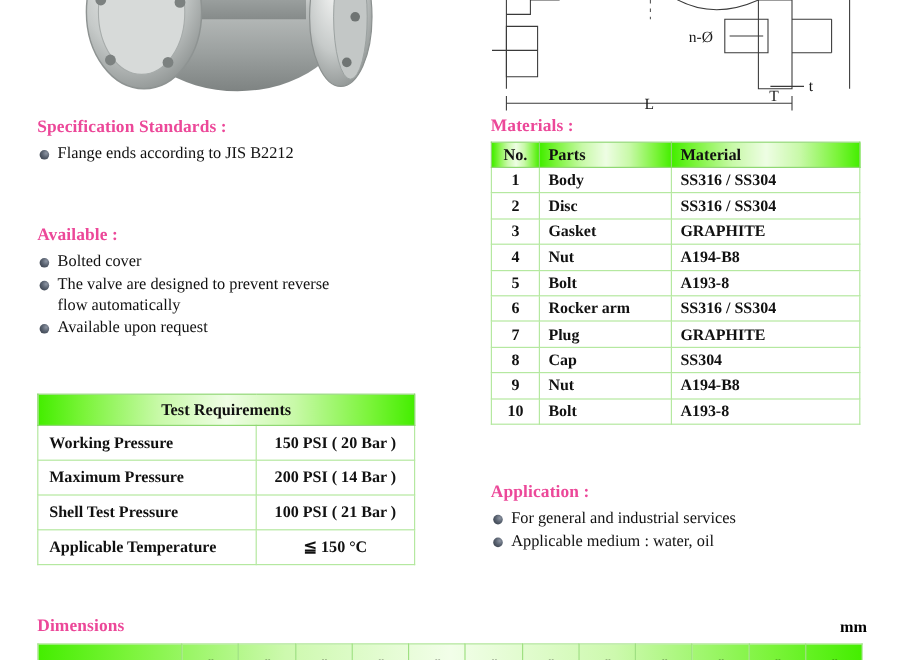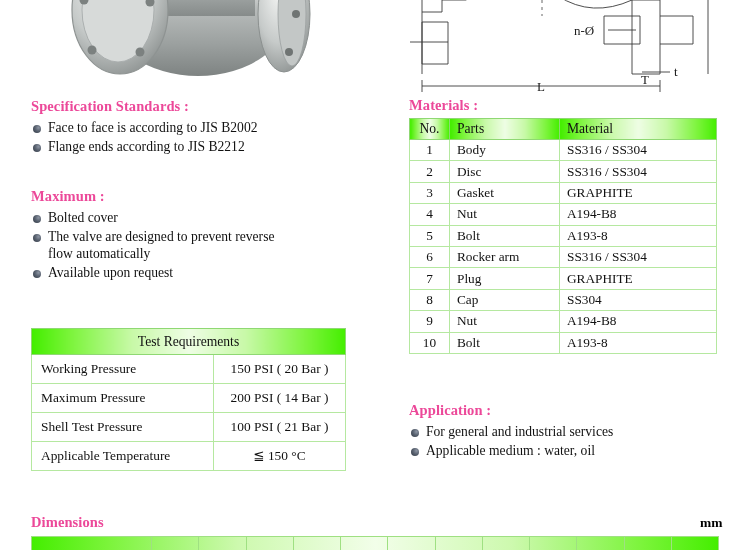--- a/index.html
+++ b/index.html
@@ -56,21 +56,21 @@
 
   
   .gtable {
     border-collapse: collapse;
     font-size: 13.3px;
     color: #111;
   }
   .gtable td, .gtable th {
     border: 1px solid #b5e8a0;
     padding: 2px 7px;
-    font-weight: normal;
+    font-weight: bold;
     background: #fff;
     white-space: nowrap;
   }
   .ghead {
     background: linear-gradient(to right,
       #44ee00 0%, #7bf43a 12%, #c8f9a8 32%, #eefde4 50%,
       #c8f9a8 68%, #7bf43a 88%, #44ee00 100%) !important;
     font-size: 13.6px;
     border-color: #8fd873 !important;
     text-align: left;
@@ -210,27 +210,26 @@
       <text x="166" y="131">n-Ø</text>
       <text x="129" y="187">L</text>
       <text x="266" y="172">t</text>
       <text x="233" y="180">T</text>
     </g>
   </svg>
 
   <div class="sec-abs" style="left:31px; top:98px; width:360px;">
     <div class="sec-head">Specification Standards :</div>
     <ul class="bullet-list" style="margin-top:4px;">
-      <li>Face to face is according to JIS B2002</li>
       <li>Flange ends according to JIS B2212</li>
     </ul>
   </div>
 
   <div class="sec-abs" style="left:31px; top:188px; width:360px;">
-    <div class="sec-head">Maximum :</div>
+    <div class="sec-head">Available :</div>
     <ul class="bullet-list" style="margin-top:4px;">
       <li>Bolted cover</li>
       <li>The valve are designed to prevent reverse</li>
     </ul>
     <div class="cont">flow automatically</div>
     <ul class="bullet-list">
       <li>Available upon request</li>
     </ul>
   </div>
 

